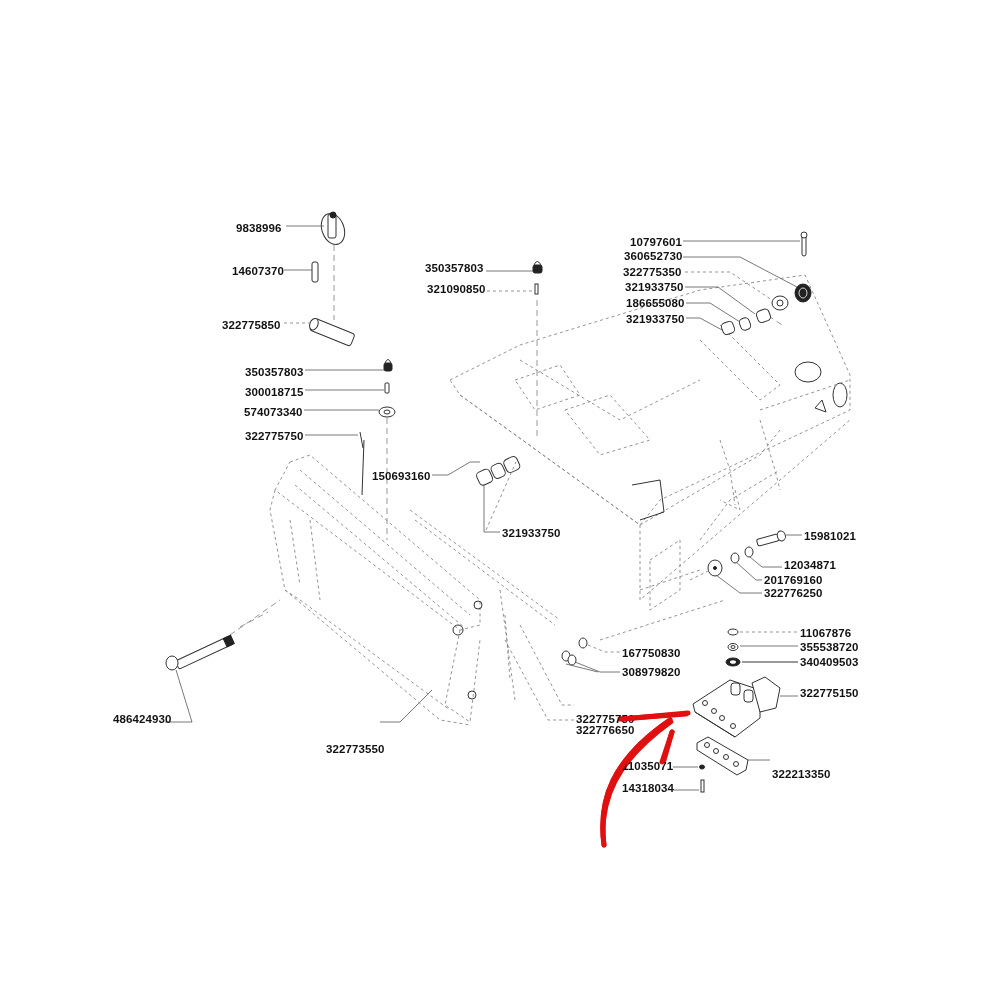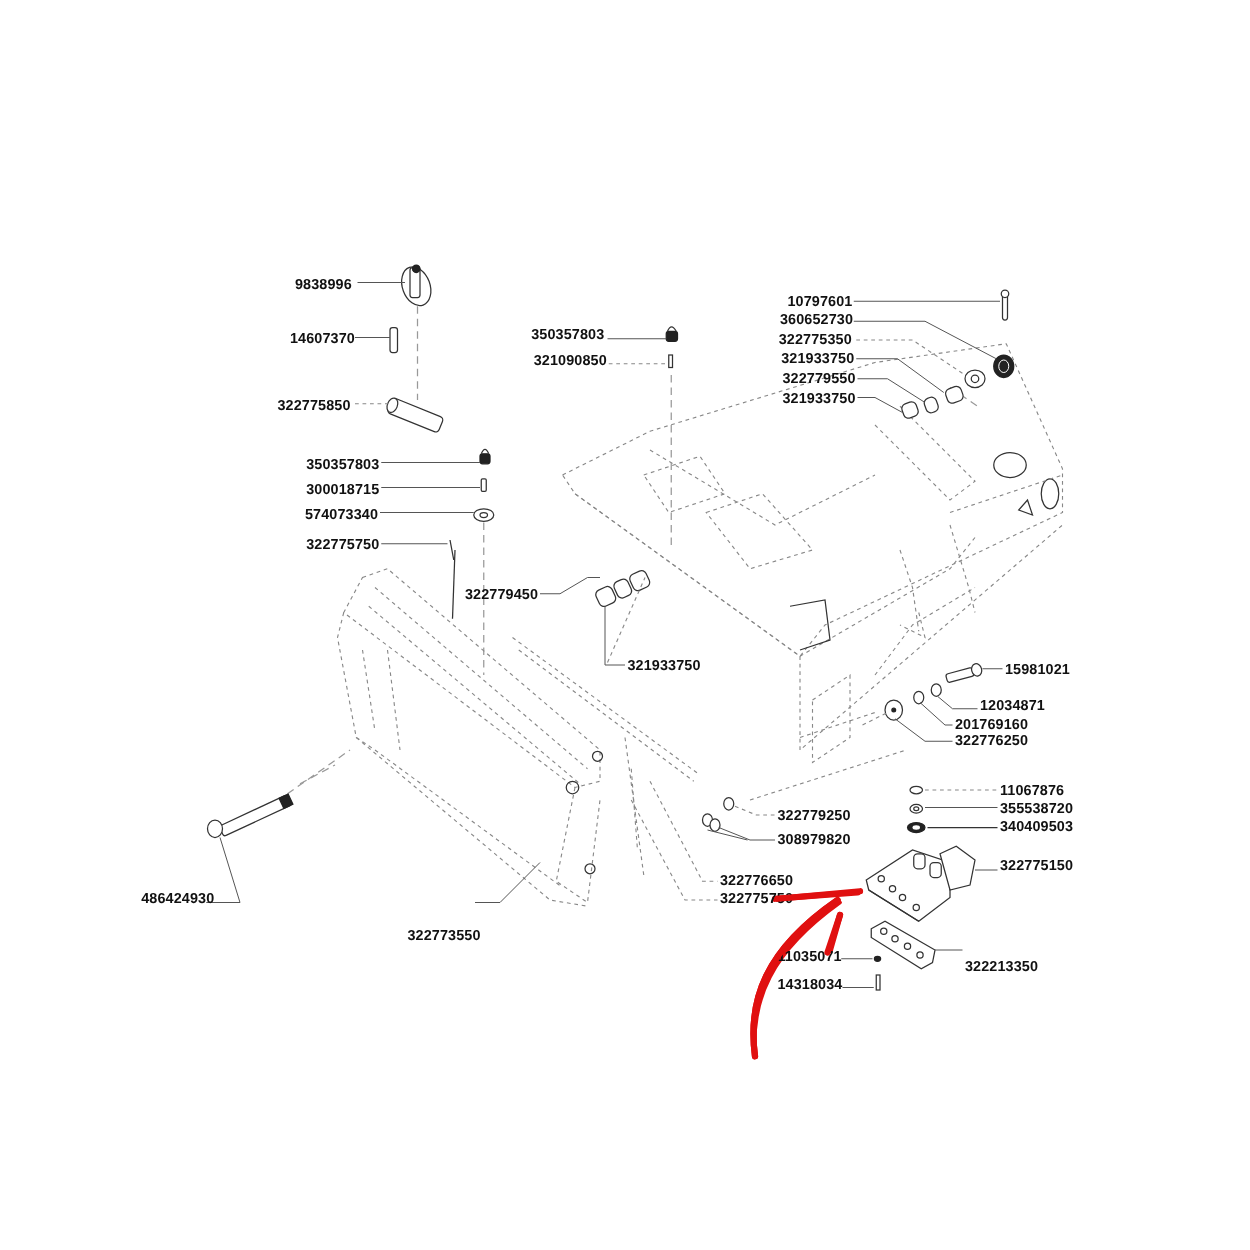--- a/index.html
+++ b/index.html
@@ -230,35 +230,35 @@
   <span class="lbl" style="left:245px;top:366px">350357803</span>
   <span class="lbl" style="left:245px;top:386px">300018715</span>
   <span class="lbl" style="left:244px;top:406px">574073340</span>
   <span class="lbl" style="left:245px;top:430px">322775750</span>
   <span class="lbl" style="left:425px;top:262px">350357803</span>
   <span class="lbl" style="left:427px;top:283px">321090850</span>
   <span class="lbl" style="left:630px;top:236px">10797601</span>
   <span class="lbl" style="left:624px;top:250px">360652730</span>
   <span class="lbl" style="left:623px;top:266px">322775350</span>
   <span class="lbl" style="left:625px;top:281px">321933750</span>
-  <span class="lbl" style="left:626px;top:297px">322779550</span>
+  <span class="lbl" style="left:626px;top:297px">186655080</span>
   <span class="lbl" style="left:626px;top:313px">321933750</span>
-  <span class="lbl" style="left:372px;top:470px">322779450</span>
+  <span class="lbl" style="left:372px;top:470px">150693160</span>
   <span class="lbl" style="left:502px;top:527px">321933750</span>
   <span class="lbl" style="left:804px;top:530px">15981021</span>
   <span class="lbl" style="left:784px;top:559px">12034871</span>
   <span class="lbl" style="left:764px;top:574px">201769160</span>
   <span class="lbl" style="left:764px;top:587px">322776250</span>
   <span class="lbl" style="left:800px;top:627px">11067876</span>
   <span class="lbl" style="left:800px;top:641px">355538720</span>
   <span class="lbl" style="left:800px;top:656px">340409503</span>
   <span class="lbl" style="left:800px;top:687px">322775150</span>
-  <span class="lbl" style="left:622px;top:647px">322779250</span>
+  <span class="lbl" style="left:622px;top:647px">167750830</span>
   <span class="lbl" style="left:622px;top:666px">308979820</span>
-  <span class="lbl" style="left:576px;top:699px">322776650</span>
+  <span class="lbl" style="left:576px;top:724px">322776650</span>
   <span class="lbl" style="left:576px;top:713px">322775750</span>
   <span class="lbl" style="left:772px;top:768px">322213350</span>
   <span class="lbl" style="left:622px;top:760px">11035071</span>
   <span class="lbl" style="left:622px;top:782px">14318034</span>
   <span class="lbl" style="left:113px;top:713px">486424930</span>
   <span class="lbl" style="left:326px;top:743px">322773550</span>
 
   <svg width="1000" height="1000" viewBox="0 0 1000 1000" style="pointer-events:none">
     <path d="M604 845 C 598 800, 612 760, 670 720" stroke="#e01010" stroke-width="5" fill="none" stroke-linecap="round"></path>
     <path d="M662 762 L672 732" stroke="#e01010" stroke-width="5" fill="none" stroke-linecap="round"></path>

